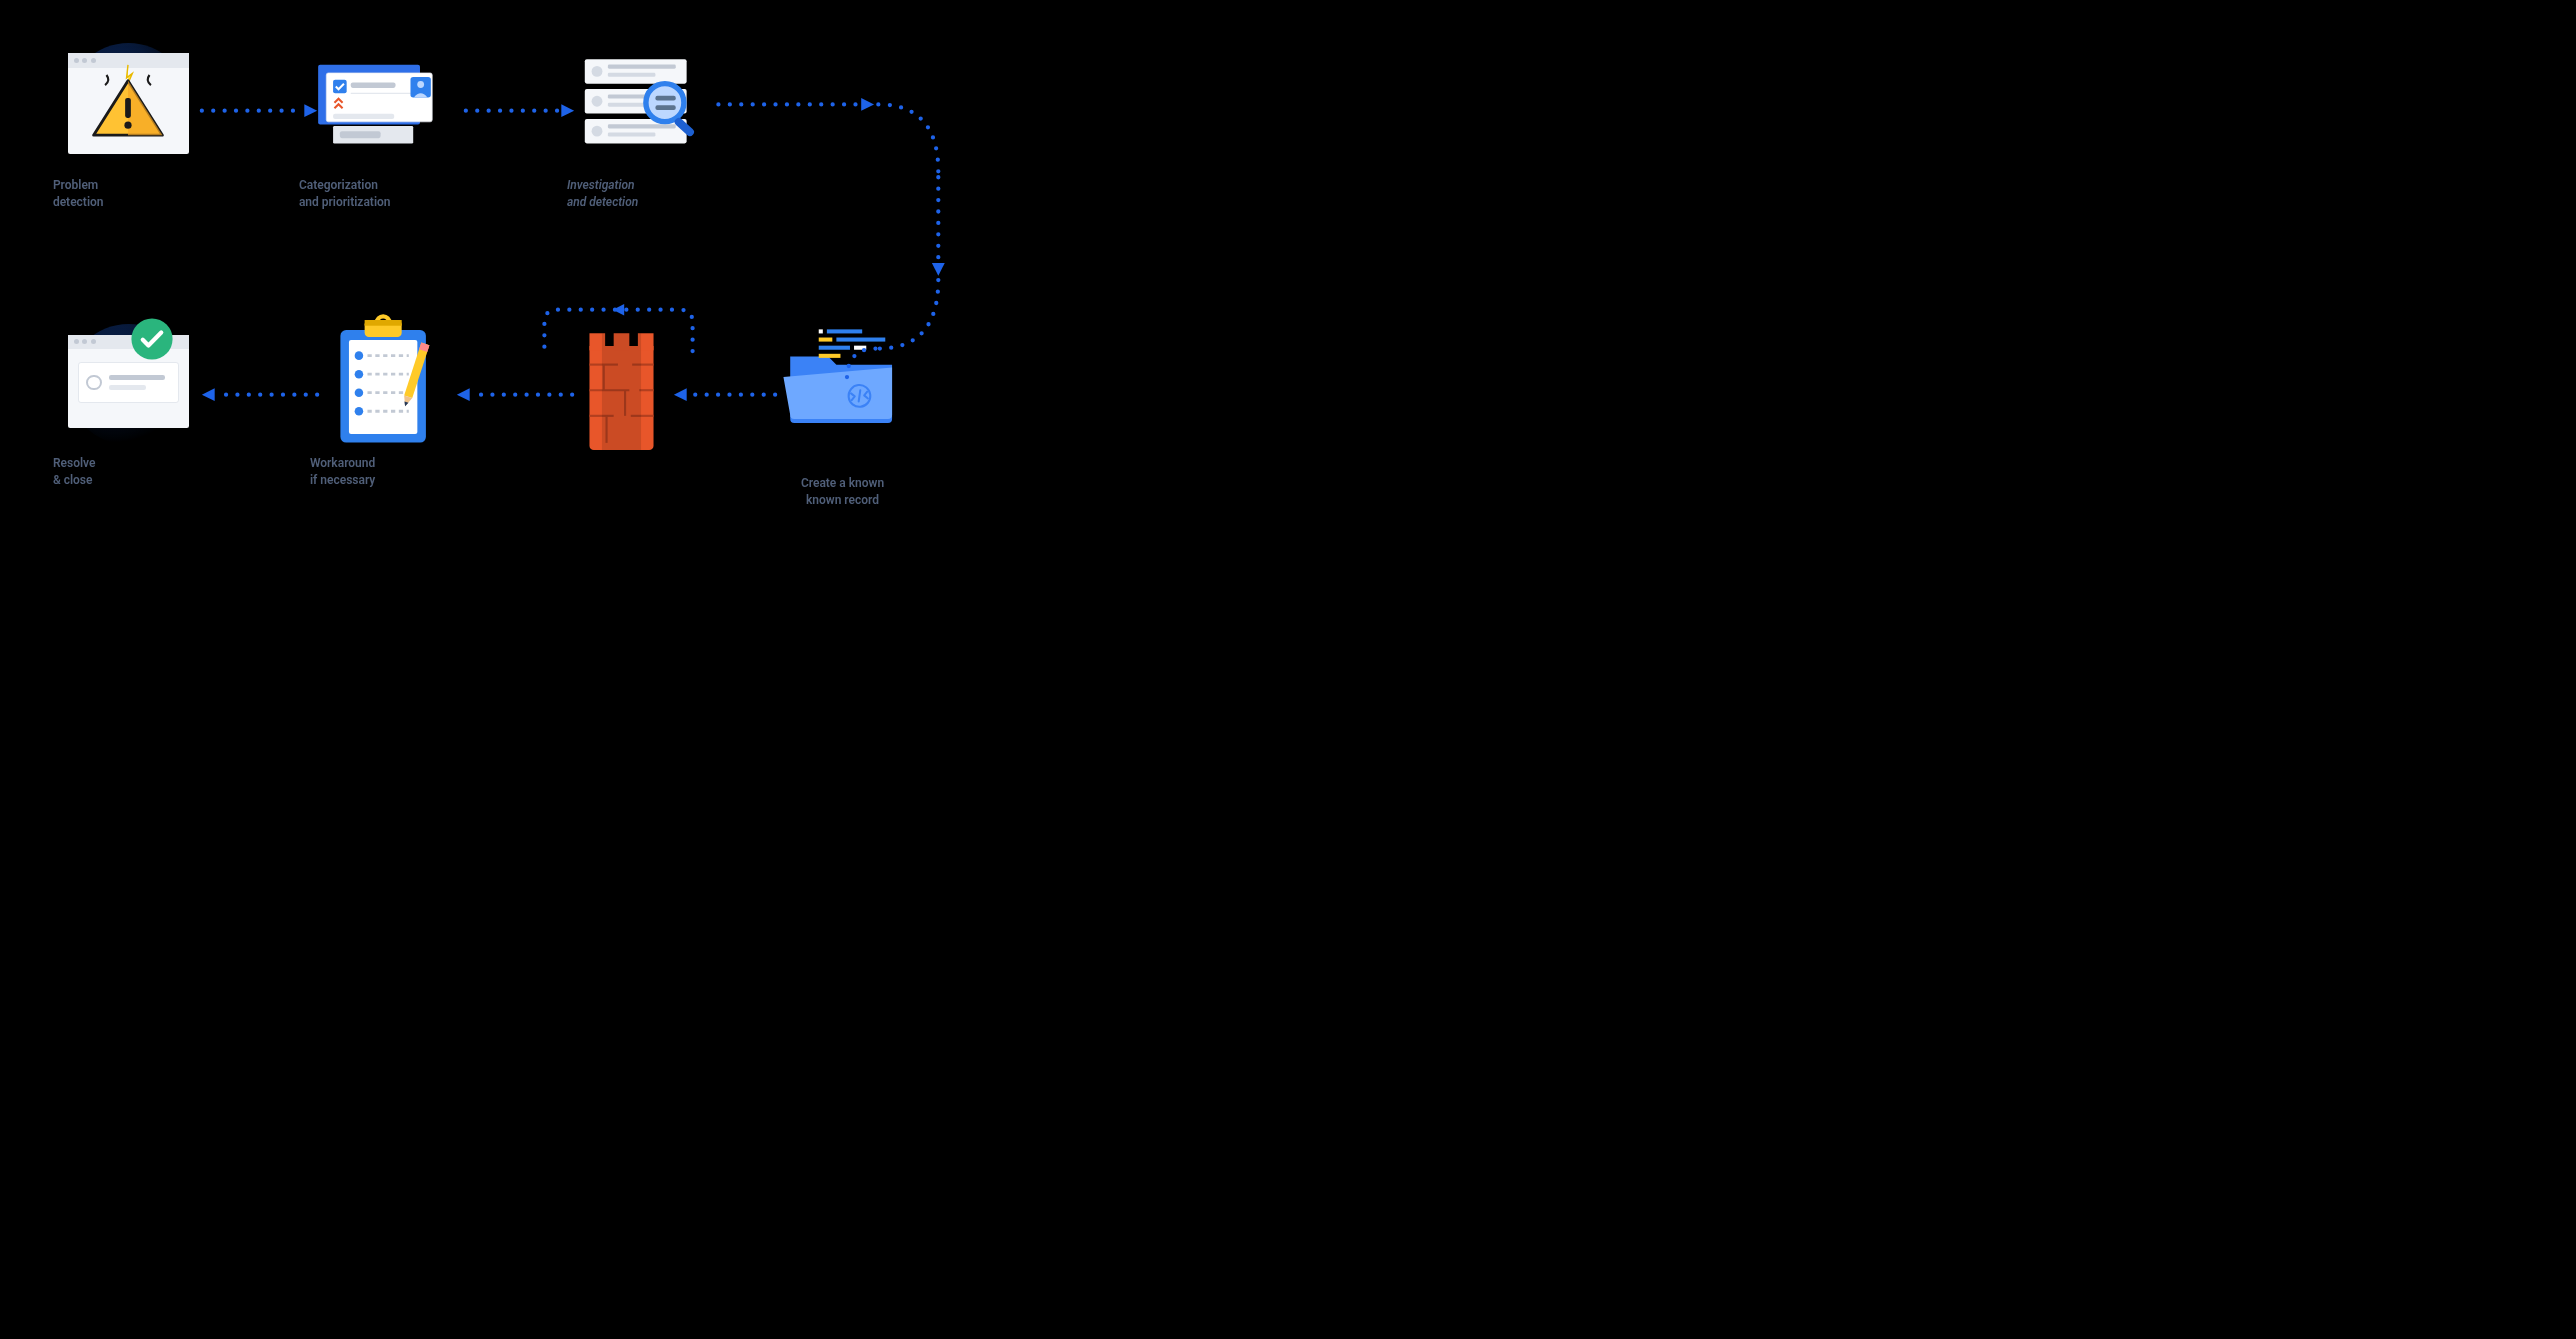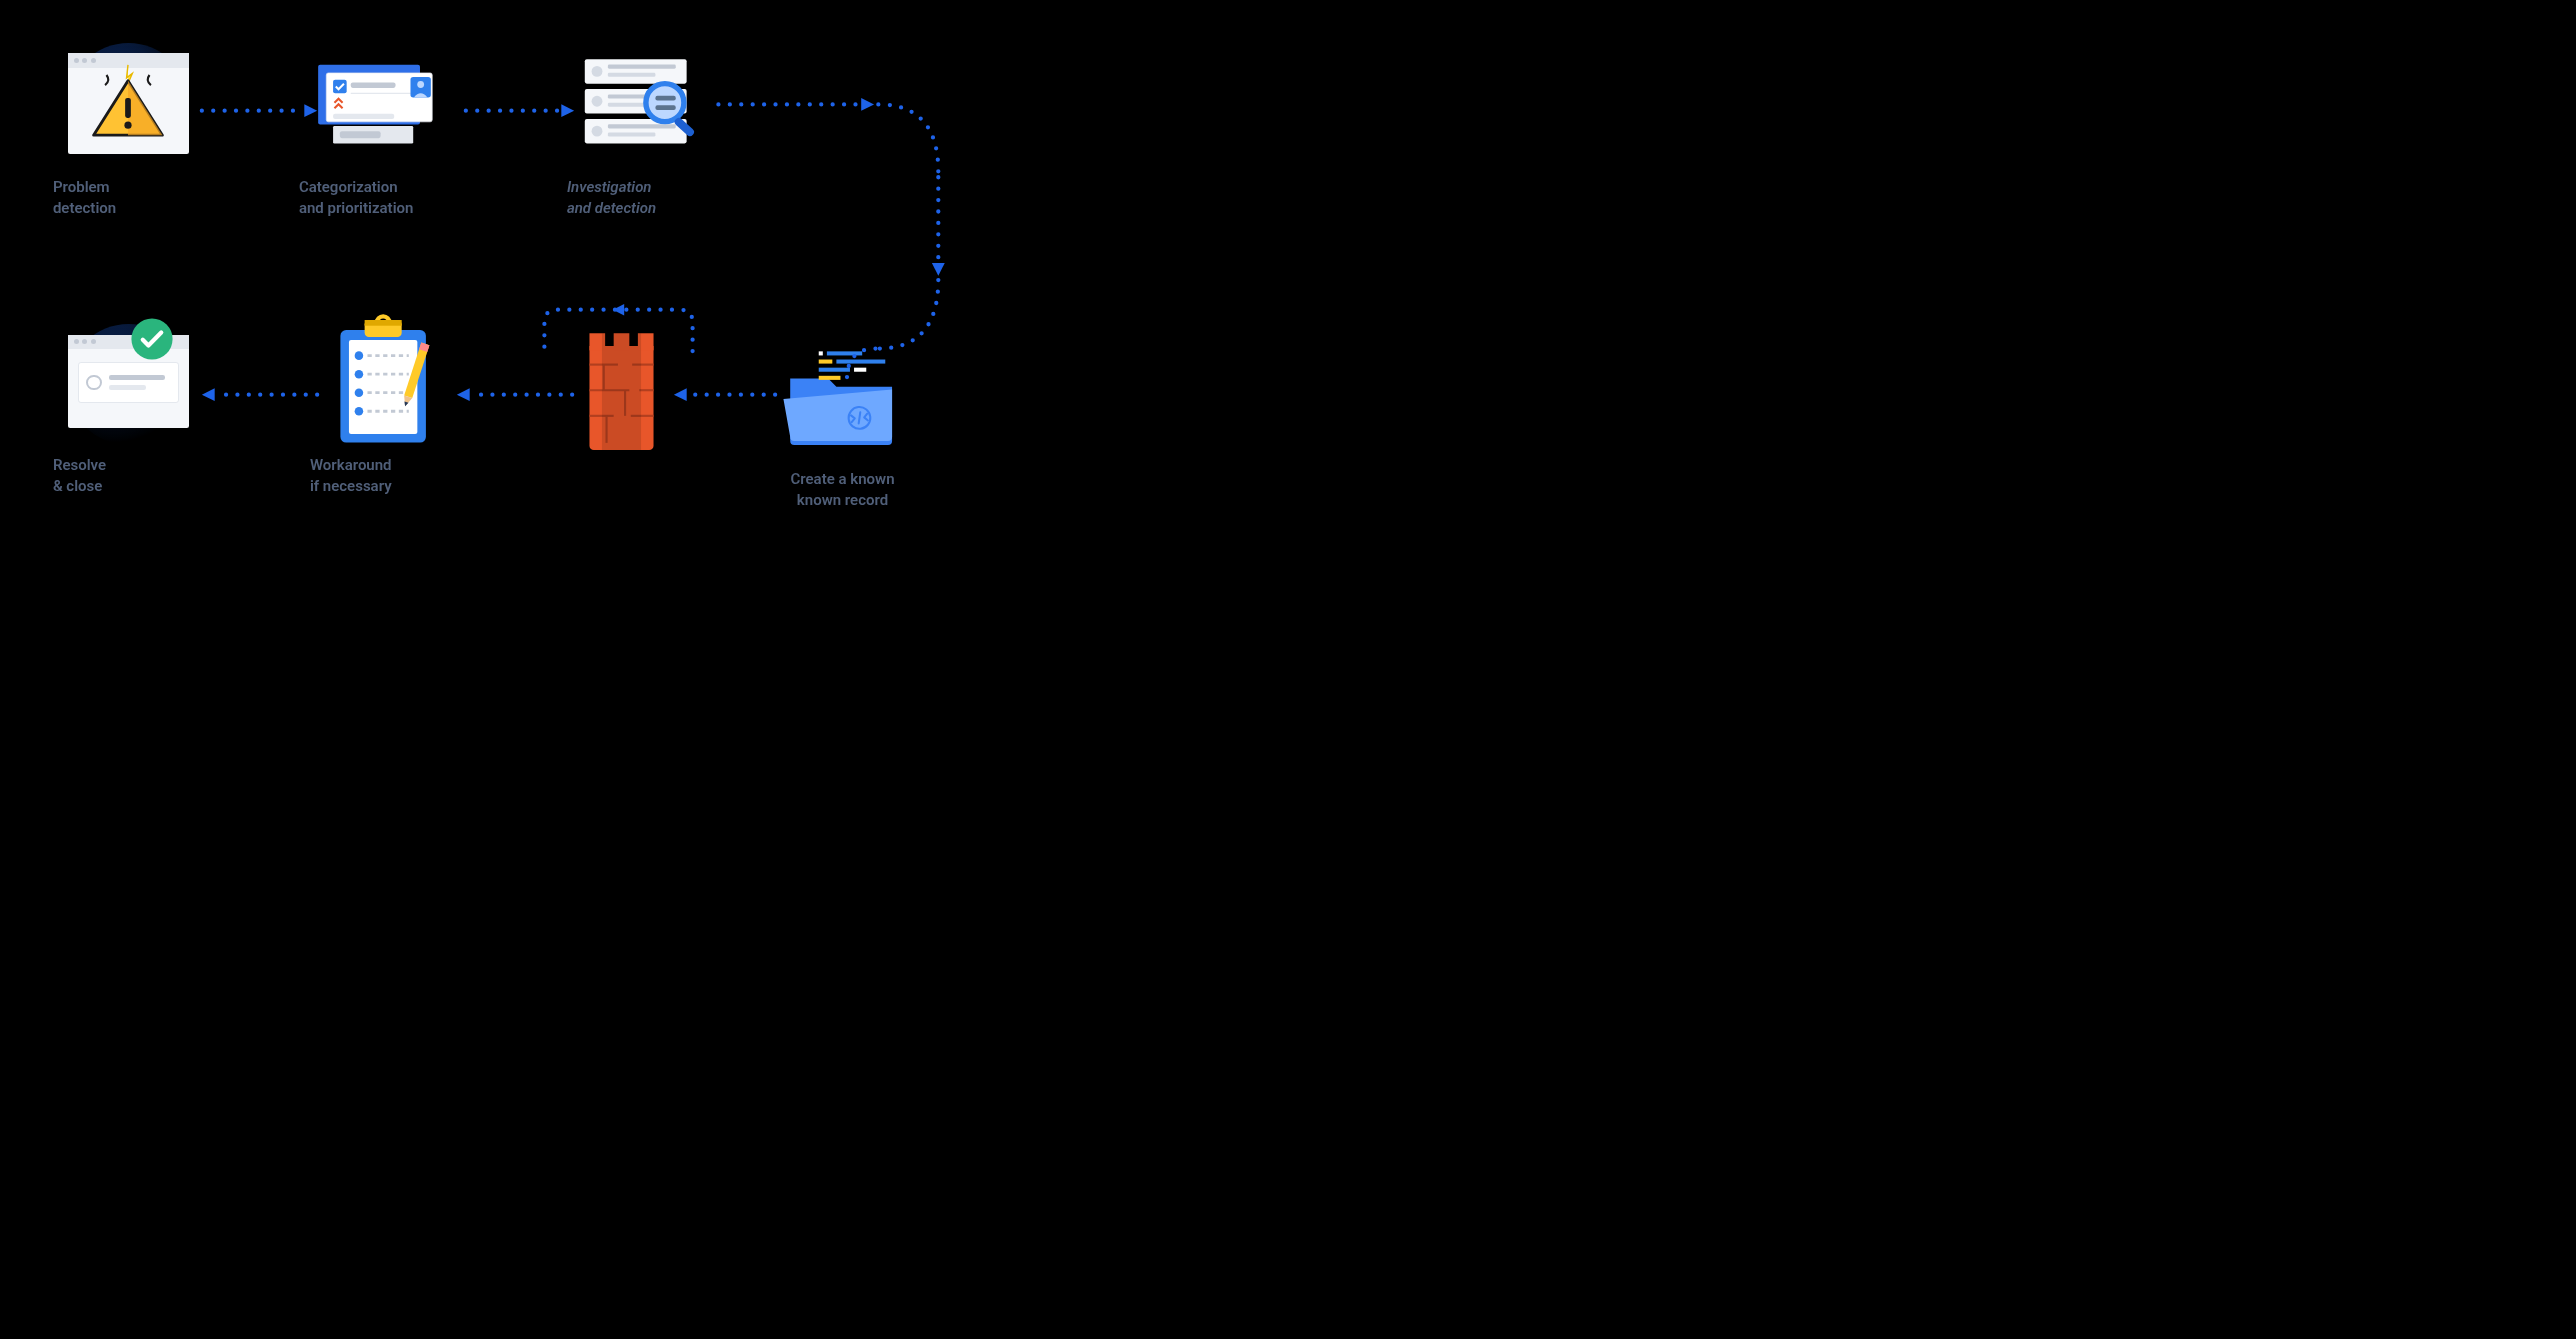--- a/index.html
+++ b/index.html
@@ -21,21 +21,21 @@
   .icon-area {
     width: 129px;
     height: 121px;
     position: relative;
     display: flex;
     align-items: center;
     justify-content: center;
   }
   .label {
     color: #505f79;
-    font-size: 15px;
+    font-size: 12px;
     font-weight: 600;
     text-align: left;
     line-height: 1.4;
     margin-top: 13px;
     width: 100%;
     padding-left: 2.9px;
   }
   .halo {
     position: absolute;
     width: 121px; height: 121px;
@@ -153,21 +153,21 @@
       <rect x="114" y="82" width="30" height="7" rx="3" fill="#5b738f"></rect>
       <rect x="148" y="98" width="34" height="12" rx="6" fill="#1d60d1" transform="rotate(42 148 98)"></rect>
     </svg>
   </div>
   <div class="label">
     <div>Investigation</div>
     <div>and detection</div>
   </div>
 </div>
 
-<div class="step" style="left:764px; top:335px;">
+<div class="step" style="left:764px; top:313px;gap:28px;">
   <div class="icon-area">
     <svg viewBox="0 0 190 170" width="136" height="121">
 
       <path d="M18 60 h56 l12 12 h82 v80 a6 6 0 0 1 -6 6 h-138 a6 6 0 0 1 -6 -6 z" fill="#3b82f6"></path>
 
       <rect x="60" y="20" width="6" height="6" fill="#fff"></rect>
       <rect x="72" y="20" width="52" height="6" fill="#2f80ed"></rect>
       <rect x="60" y="32" width="20" height="6" fill="#ffca28"></rect>
       <rect x="86" y="32" width="72" height="6" fill="#2f80ed"></rect>
       <rect x="60" y="44" width="46" height="6" fill="#2f80ed"></rect>

